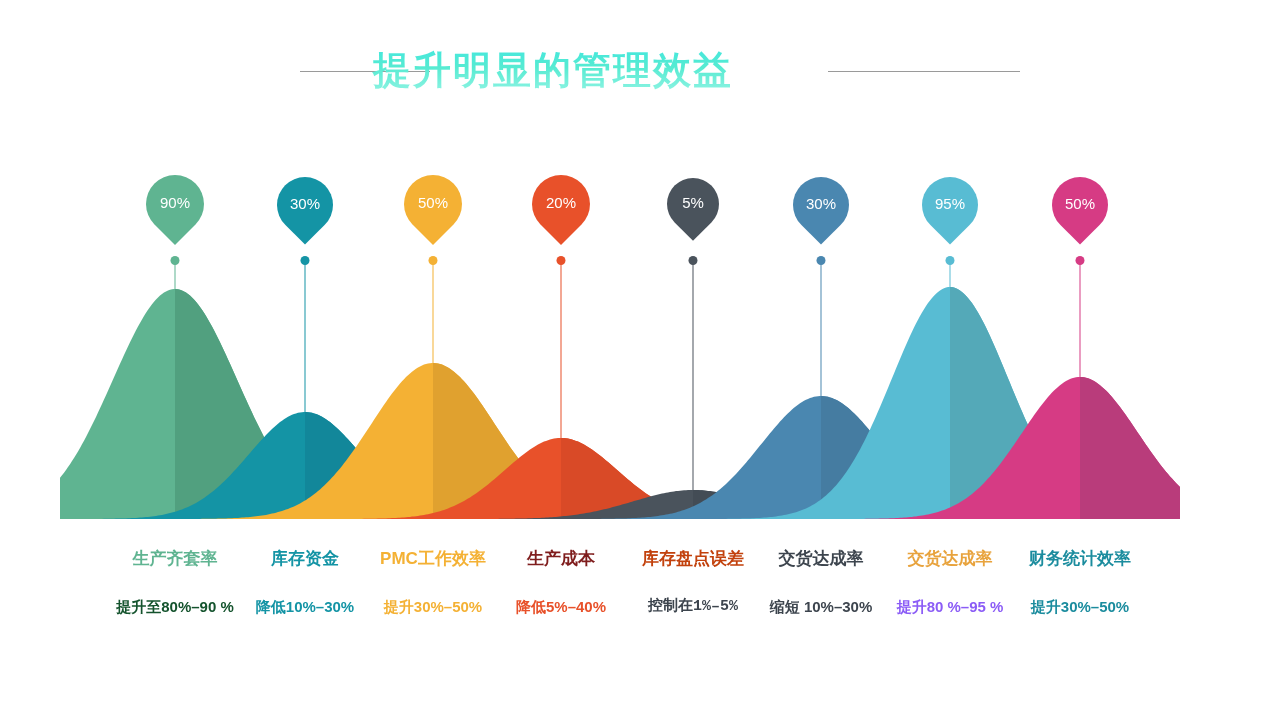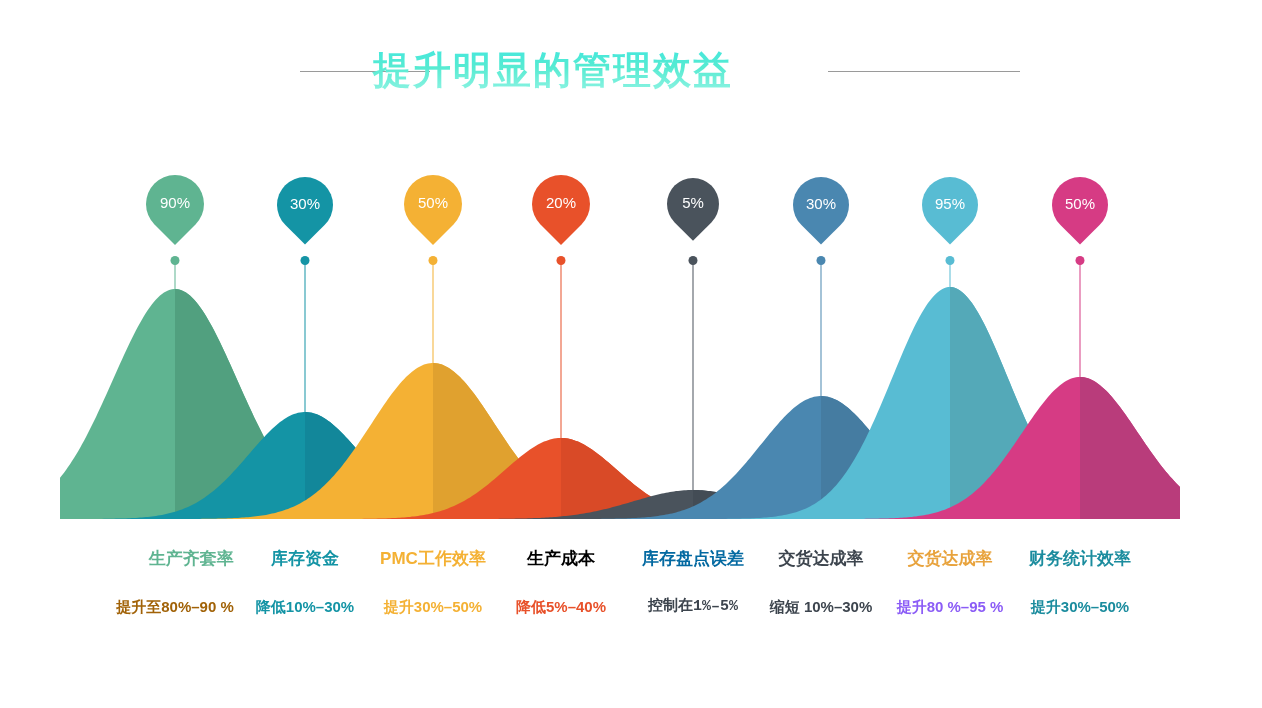--- a/index.html
+++ b/index.html
@@ -238,38 +238,38 @@
     <div class="balloon" style="left: 1080px; top: 177px; width: 56px;">
       <div class="balloon-shape" style="width: 56px; height: 56px; background: rgb(214, 59, 132);">
         <div class="balloon-value">50%</div>
       </div>
       <div class="balloon-dot" style="background: rgb(214, 59, 132); top: 79px;"></div>
       <div class="balloon-stem" style="background: rgb(214, 59, 132); top: 87px; height: 113px;"></div>
     </div>
   </div>
 
 <div id="label-layer">
-    <div class="label-col" style="left: 175px; top: 548px; text-align: right;">
+    <div class="label-col" style="left: 175px; top: 548px;">
       <div class="label-name" style="color: rgb(95, 180, 145);">生产齐套率</div>
-      <div class="label-metric" style="color: #a16207;">提升至80%–90 %</div>
+      <div class="label-metric" style="color: #14532d;">提升至80%–90 %</div>
     </div>
     <div class="label-col" style="left: 305px; top: 548px;">
       <div class="label-name" style="color: rgb(20, 148, 165);">库存资金</div>
       <div class="label-metric" style="color: rgb(20, 148, 165);">降低10%–30%</div>
     </div>
     <div class="label-col" style="left: 433px; top: 548px;">
       <div class="label-name" style="color: rgb(244, 177, 52);">PMC工作效率</div>
       <div class="label-metric" style="color: rgb(244, 177, 52);">提升30%–50%</div>
     </div>
     <div class="label-col" style="left: 561px; top: 548px;">
-      <div class="label-name" style="color: #000000;">生产成本</div>
+      <div class="label-name" style="color: #7f1d1d;">生产成本</div>
       <div class="label-metric" style="color: rgb(232, 81, 42);">降低5%–40%</div>
     </div>
     <div class="label-col" style="left: 693px; top: 548px;">
-      <div class="label-name" style="color: #0369a1;">库存盘点误差</div>
+      <div class="label-name" style="color: #c2410c;">库存盘点误差</div>
       <div class="label-metric" style="color: rgb(61, 69, 78); font-family: Liberation Mono, monospace;">控制在1%–5%</div>
     </div>
     <div class="label-col" style="left: 821px; top: 548px;">
       <div class="label-name" style="color: rgb(61, 69, 78);">交货达成率</div>
       <div class="label-metric" style="color: rgb(61, 69, 78);">缩短 10%–30%</div>
     </div>
     <div class="label-col" style="left: 950px; top: 548px;">
       <div class="label-name" style="color: rgb(232, 163, 61);">交货达成率</div>
       <div class="label-metric" style="color: #8b5cf6;">提升80 %–95 %</div>
     </div>

